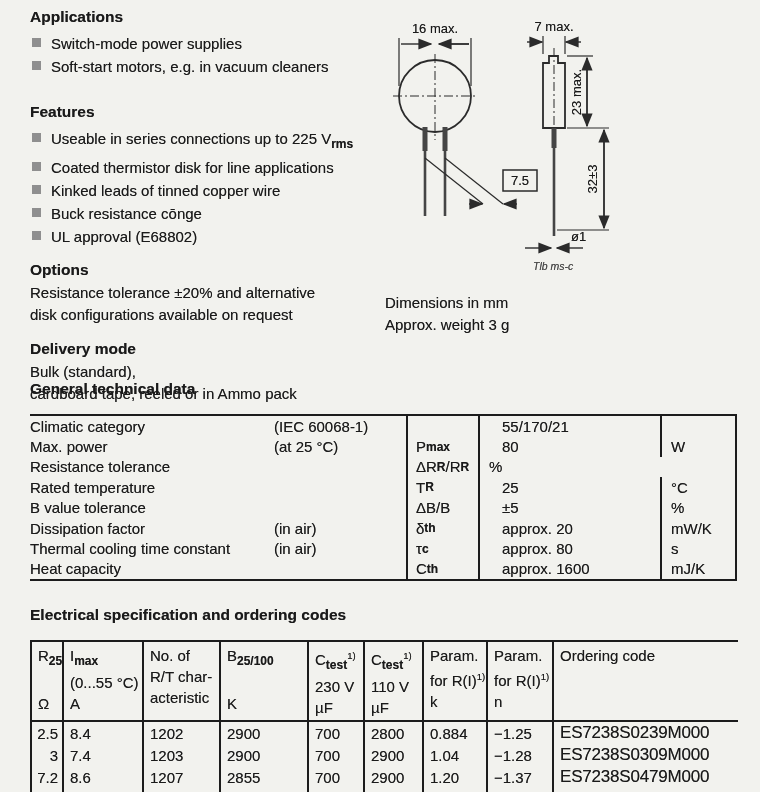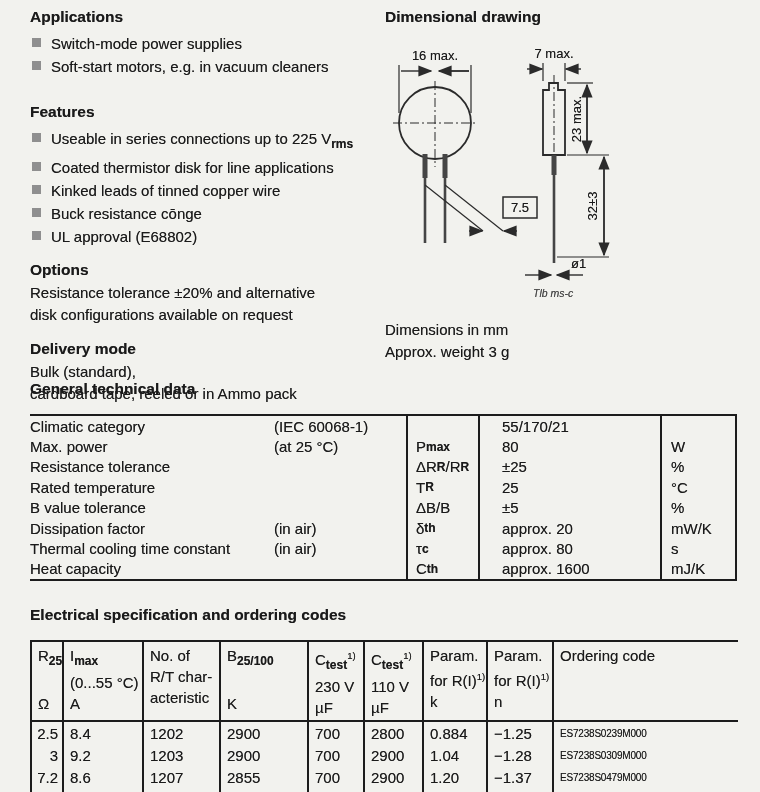--- a/index.html
+++ b/index.html
@@ -29,21 +29,21 @@
   .sp-head{display:flex;border-bottom:2px solid #1c1c1c;}
   .sp-head .cell{padding:3px 0 2px 6px;}
   .hl{display:block;line-height:21px;min-height:21px;white-space:nowrap;}
   .sp-body-row{display:flex;height:22px;align-items:center;}
   .cell{border-right:2px solid #1c1c1c;box-sizing:border-box;flex:none;height:auto;}
   .sp-body-row .cell{height:100%;display:flex;align-items:center;padding-left:6px;white-space:nowrap;}
   .c1{width:32px;}.c2{width:80px;}.c3{width:77px;}.c4{width:88px;}
   .c5{width:56px;}.c6{width:59px;}.c7{width:64px;}.c8{width:66px;}
   .c9{width:184px;border-right:none;}
   .sp-body-row .c1{justify-content:flex-end;padding-right:4px;padding-left:0;}
-  .code-cell{letter-spacing:-0.2px;font-size:10px;}
+  .code-cell{letter-spacing:-0.2px;font-size:17px;}
   
   .drw text{font-family:"Liberation Sans",sans-serif;font-size:13px;fill:#1a1a1a;}
   .drw .cap{font-size:10.5px;font-style:italic;fill:#4a4a4a;}
 </style>
 </head>
 <body>
 
 <div class="abs" style="left:30px;top:8px;width:345px;">
 
   <div>
@@ -89,21 +89,20 @@
   </div>
 
   <div style="margin-top:14px;">
     <div class="sec-title" style="margin-bottom:3px;">Delivery mode</div>
     <div class="plain-line">Bulk (standard),</div>
     <div class="plain-line">cardboard tape, reeled or in Ammo pack</div>
   </div>
 </div>
 
 <div class="abs" style="left:385px;top:8px;width:350px;">
-  <div class="sec-title">Dimensional drawing</div>
 
   <svg class="drw" width="330" height="272" viewBox="0 0 330 272">
     <defs>
       <marker id="arrR" markerWidth="10" markerHeight="8" refX="9" refY="4" orient="auto">
         <path d="M0,0 L10,4 L0,8 Z" fill="#2b2b2b"></path>
       </marker>
     </defs>
 
     <g>
       <circle cx="50" cy="88" r="36" fill="none" stroke="#2b2b2b" stroke-width="1.8"></circle>
@@ -183,21 +182,20 @@
       <span class="gt-label">Max. power</span>
       <span class="gt-cond">(at 25 °C)</span>
       <span class="gt-sym">P<sub>max</sub></span>
       <span class="gt-val">80</span>
       <span class="gt-unit">W</span>
     </div>
     <div class="gt-row">
       <span class="gt-label">Resistance tolerance</span>
       <span class="gt-cond"></span>
       <span class="gt-sym">ΔR<sub>R</sub>/R<sub>R</sub></span>
-      <span class="gt-val">±25</span>
       <span class="gt-unit">%</span>
     </div>
     <div class="gt-row">
       <span class="gt-label">Rated temperature</span>
       <span class="gt-cond"></span>
       <span class="gt-sym">T<sub>R</sub></span>
       <span class="gt-val">25</span>
       <span class="gt-unit">°C</span>
     </div>
     <div class="gt-row">
@@ -290,21 +288,21 @@
       <div class="cell c3">1202</div>
       <div class="cell c4">2900</div>
       <div class="cell c5">700</div>
       <div class="cell c6">2800</div>
       <div class="cell c7">0.884</div>
       <div class="cell c8">−1.25</div>
       <div class="cell c9 code-cell">ES7238S0239M000</div>
     </div>
     <div class="sp-body-row">
       <div class="cell c1">3</div>
-      <div class="cell c2">9.2</div>
+      <div class="cell c2">7.4</div>
       <div class="cell c3">1203</div>
       <div class="cell c4">2900</div>
       <div class="cell c5">700</div>
       <div class="cell c6">2900</div>
       <div class="cell c7">1.04</div>
       <div class="cell c8">−1.28</div>
       <div class="cell c9 code-cell">ES7238S0309M000</div>
     </div>
     <div class="sp-body-row">
       <div class="cell c1">7.2</div>

